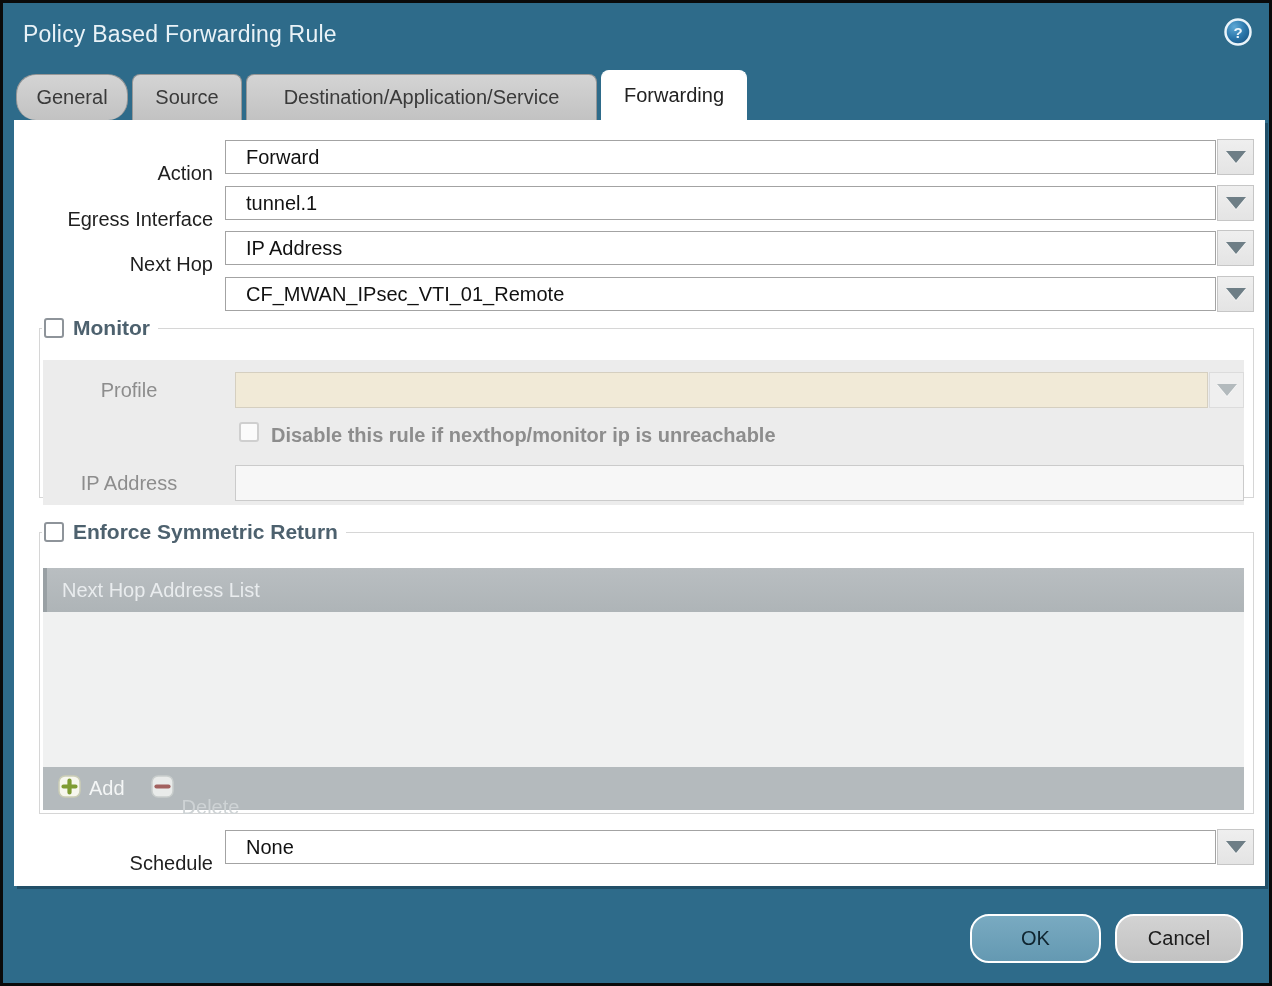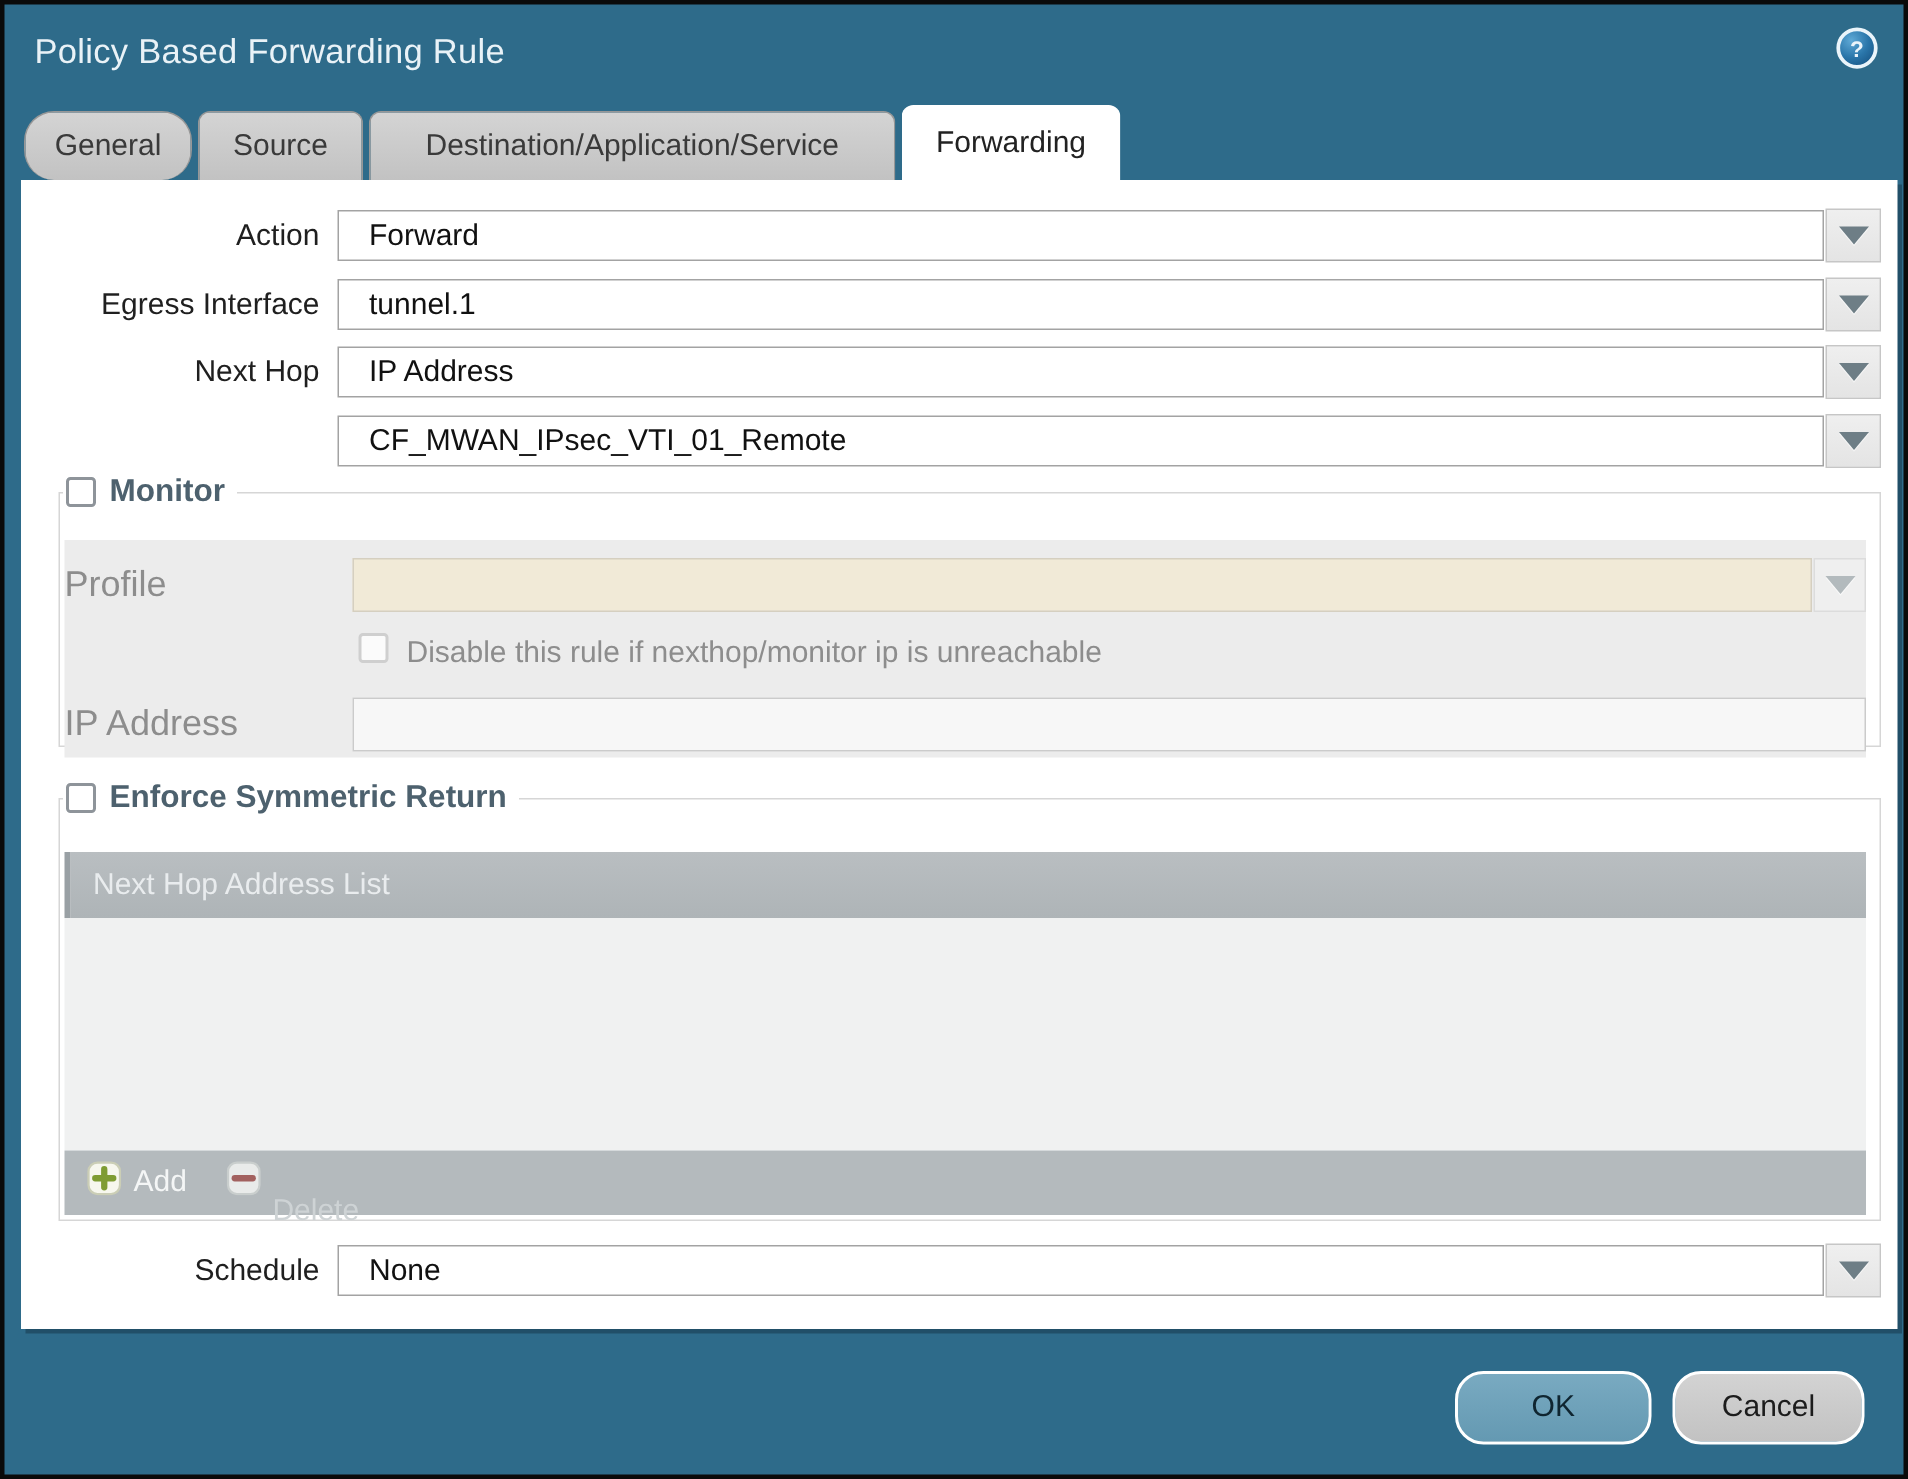--- a/index.html
+++ b/index.html
@@ -23,21 +23,21 @@
   .tab.active{ height:50px; margin-top:0; background:#fff; border-color:#fff;
                color:#222; position:relative; z-index:3; }
   .tab-general{ width:112px;border-radius:20px; } .tab-source{ width:110px; }
   .tab-das{ width:351px; } .tab-forwarding{ width:146px; }
 
   
   .panel{ position:absolute; left:11px; top:117px; width:1251px; height:766px;
           background:#fff; z-index:2; box-shadow:3px 3px 0 rgba(10,30,40,.35); }
 
   .form-label{ position:absolute; left:0; width:199px; text-align:right;
-               font-size:20px; color:#1f1f1f; line-height:34px; }
+               font-size:20px; color:#1f1f1f; line-height:34px;margin-top:16px; }
   .text-field{ position:absolute; left:211px; width:991px; height:34px;
                border:1px solid #a3a3a3; background:#fff; font-size:20px; color:#111;
                padding:0 20px; font-family:inherit; }
   .dd-btn{ position:absolute; left:1203px; width:37px; height:36px;
            background:linear-gradient(#efefef,#e4e4e4); border:1px solid #c6c6c6;
            cursor:pointer; display:flex; align-items:center; justify-content:center; }
   .dd-btn::after{ content:""; width:0; height:0;
            border-left:10px solid transparent; border-right:10px solid transparent;
            border-top:12px solid #6e7e86; filter:drop-shadow(0 1px 0 rgba(255,255,255,.7)); }
   .dd-btn.disabled{ background:#efefef; border-color:#dcdcdc; cursor:default; }
@@ -53,27 +53,27 @@
   
   fieldset{ position:absolute; left:25px; width:1215px; border:1px solid #d6d6d6; background:#fff; }
   fieldset legend{ display:flex; align-items:center; gap:9px; margin-left:2px; padding:0 8px 0 2px;
                    font-size:21px; font-weight:bold; color:#4d616e; }
   .checkbox{ width:20px; height:20px; background:#fff; border:2px solid #8e949a;
              border-radius:3px; display:inline-block; cursor:pointer; flex:none; }
   .checkbox.disabled{ border:2px solid #cfcfcf; background:#fbfbfb; cursor:default; }
 
   .fs-monitor{ top:196px; height:182px; }
   .monitor-inner{ position:absolute; left:3px; top:20px; width:1201px; height:145px; background:#ececec; }
-  .monitor-inner .dis-label{ position:absolute; left:0; width:172px; text-align:left;
-             font-size:24px; color:#8d8d8d; line-height:36px; }
+  .monitor-inner .dis-label{ position:absolute; left:0; width:172px; text-align:center;
+             font-size:20px; color:#8d8d8d; line-height:36px; }
   .profile-field{ position:absolute; left:192px; top:12px; width:973px; height:36px;
              background:#f1ead7; border:1px solid #d5cfc0; font-size:20px; padding:0 8px; font-family:inherit; }
   .profile-dd{ position:absolute; left:1166px; top:12px; width:35px; height:36px; }
   .mon-cb{ position:absolute; left:196px; top:62px; }
-  .mon-cb-label{ position:absolute; left:228px; top:64px; font-size:20px; color:#8d8d8d; }
+  .mon-cb-label{ position:absolute; left:228px; top:64px; font-size:20px; color:#8d8d8d;font-weight:bold; }
   .ip-label{ top:105px; }
   .ip-field{ position:absolute; left:192px; top:105px; width:1009px; height:36px;
              background:#f7f7f7; border:1px solid #cbcbcb; font-size:20px; padding:0 8px; font-family:inherit; }
 
   .fs-enforce{ top:400px; height:294px; }
   .nh-table{ position:absolute; left:3px; top:24px; width:1201px; height:242px;
              display:flex; flex-direction:column;justify-content:flex-end; }
   .nh-thead{ height:44px; background:linear-gradient(#b9bec1,#aeb4b7); border-left:4px solid #99a0a4;
              display:flex; align-items:center; padding-left:15px;
              font-size:20px; color:#e9ecee; }

